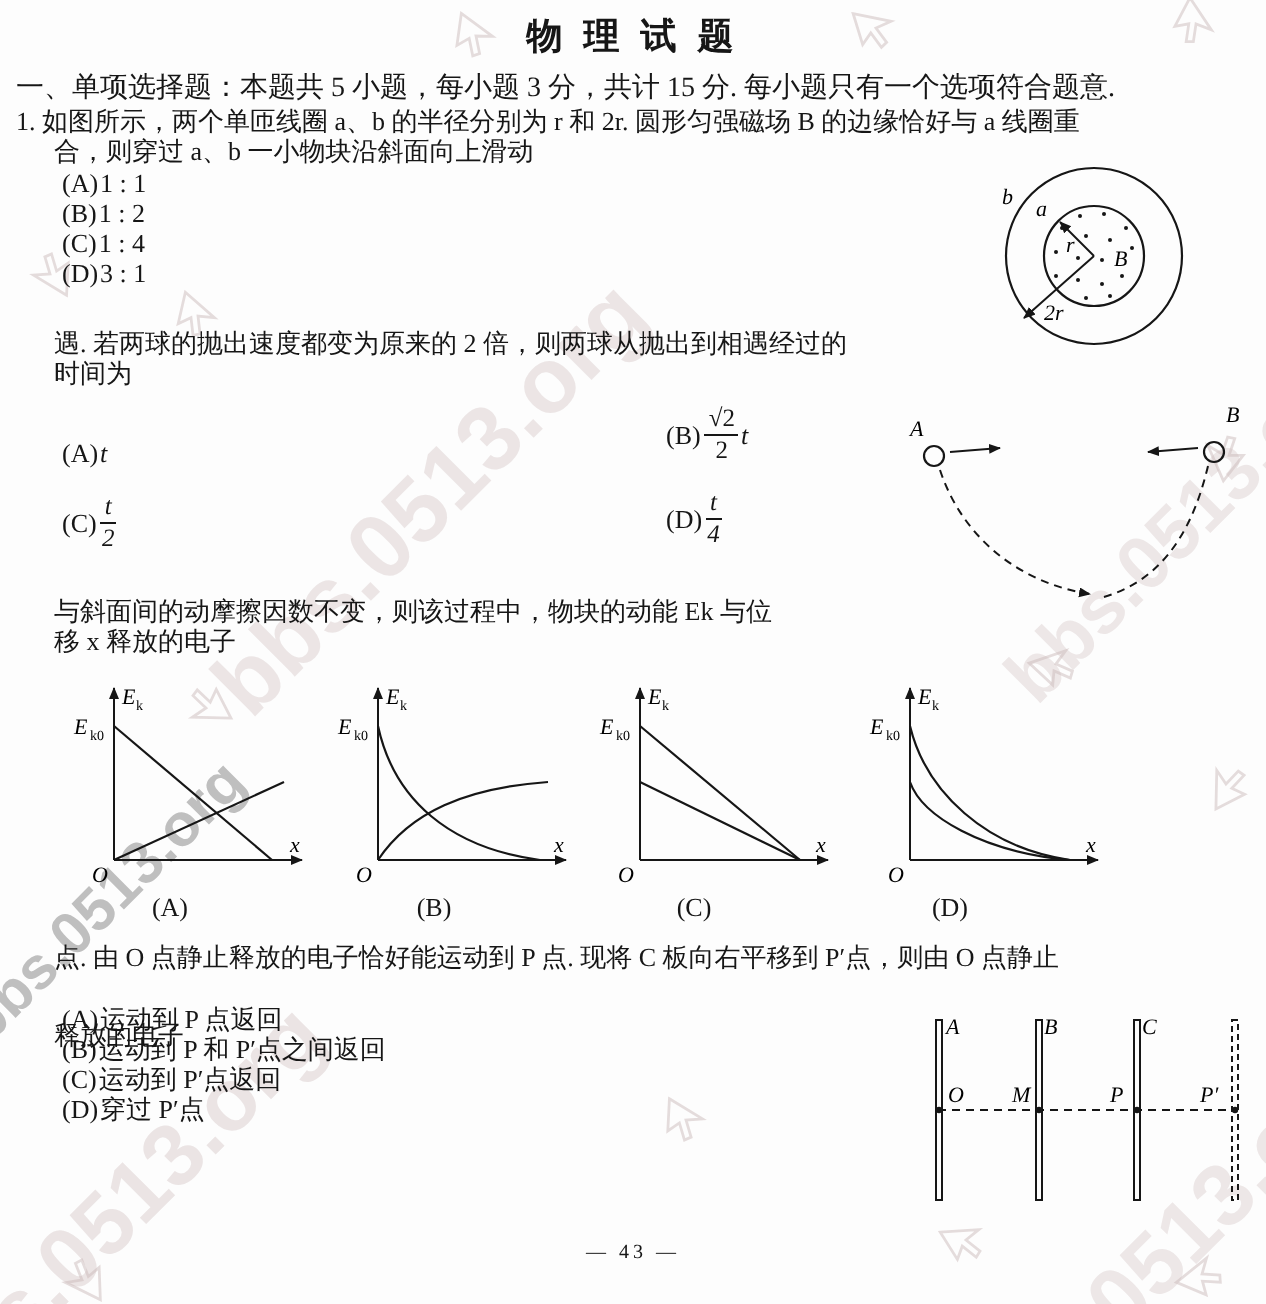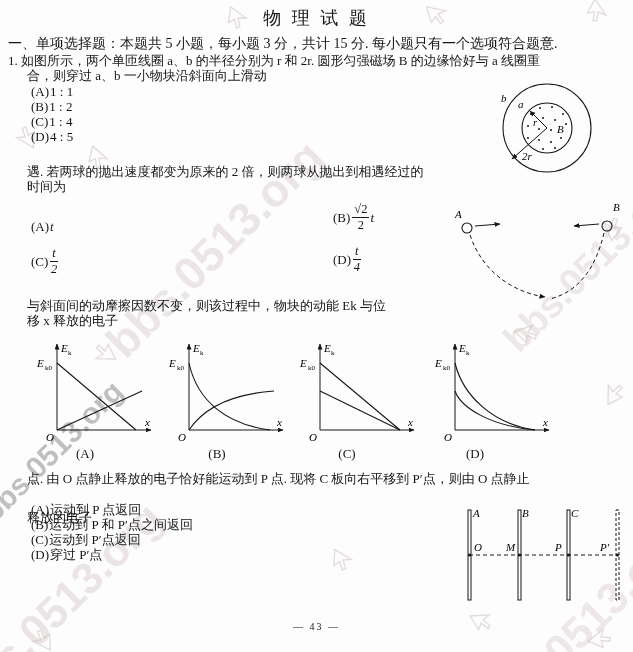--- a/index.html
+++ b/index.html
@@ -6,21 +6,21 @@
   .page{
     position:relative;
     width:633px;height:652px;
     background:#fdfdfd;
     overflow:hidden;
     font-family:"Liberation Serif","DejaVu Serif",serif;
     color:#161616;
   }
   .line{position:absolute;white-space:nowrap;font-size:13px;line-height:15px;text-align:center;}
   .title{position:absolute;top:6px;left:0;width:100%;text-align:center;
-         font-size:18px;font-weight:normal;letter-spacing:3px;}
+         font-size:18px;font-weight:bold;letter-spacing:3px;}
   .section-heading{position:absolute;top:35px;left:8px;width:620px;
          font-size:14px;font-weight:normal;white-space:nowrap;}
   .opt{position:absolute;white-space:nowrap;font-size:13px;display:flex;align-items:center;}
   .opt .opt-label{margin-right:1px;}
   .math{font-style:italic;}
   .frac{display:inline-block;vertical-align:middle;text-align:center;
         font-size:12.5px;line-height:1.05;margin:0 1px;}
   .frac .num{display:block;border-bottom:1.2px solid #161616;padding:0 2px 1px 2px;}
   .frac .den{display:block;padding-top:1px;}
   .graph-label{position:absolute;width:60px;text-align:center;font-size:13px;}
@@ -106,21 +106,21 @@
     <div class="opt" style="left:31px;top:99px">
         <span class="opt-label">(B)</span>
         <span>1 : 2</span>
       </div>
     <div class="opt" style="left:31px;top:114px">
         <span class="opt-label">(C)</span>
         <span>1 : 4</span>
       </div>
     <div class="opt" style="left:31px;top:129px">
         <span class="opt-label">(D)</span>
-        <span>4 : 5</span>
+        <span>3 : 1</span>
       </div>
 
     <svg style="position:absolute;left:495px;top:82px" width="105" height="96" viewBox="0 0 105 96">
       <circle cx="52" cy="46" r="44" fill="none" stroke="#161616" stroke-width="1.1"></circle>
       <circle cx="52" cy="46" r="25" fill="none" stroke="#161616" stroke-width="1.1"></circle>
       <g fill="#161616">
         <circle cx="45" cy="26" r="1"></circle>
           <circle cx="57" cy="25" r="1"></circle>
           <circle cx="68" cy="32" r="1"></circle>
         <circle cx="36" cy="32" r="1"></circle>

